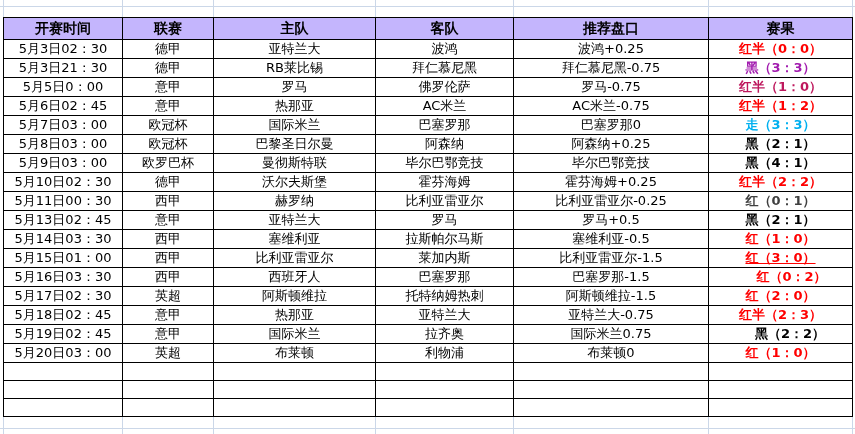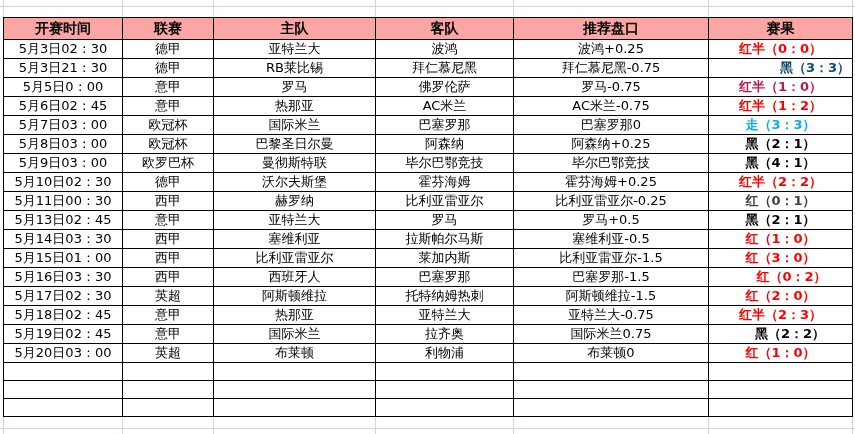--- a/index.html
+++ b/index.html
@@ -32,21 +32,21 @@
     text-align: center;
     white-space: nowrap;
     overflow: hidden;
     background: #ffffff;
     font-size: 13px;
     height: 18px;
     line-height: 18px;
     color: #000000;
   }
   table.match-table th {
-    background: #fca5a5;
+    background: #c4b5fd;
     font-weight: bold;
     font-size: 14px;
     height: 21px;
     line-height: 21px;
   }
   td.cell-result { font-weight: bold; }
 </style>
 </head>
 <body>
 
@@ -89,21 +89,21 @@
           <td class="cell-away">波鸿</td>
           <td class="cell-handicap">波鸿+0.25</td>
           <td class="cell-result" style="color: rgb(255, 0, 0);">红半（0：0）</td>
         </tr>
         <tr>
           <td class="cell-time">5月3日21：30</td>
           <td class="cell-league">德甲</td>
           <td class="cell-home">RB莱比锡</td>
           <td class="cell-away">拜仁慕尼黑</td>
           <td class="cell-handicap">拜仁慕尼黑-0.75</td>
-          <td class="cell-result" style="color: #0c4a6e; text-align: right;">黑（3：3）</td>
+          <td class="cell-result" style="color: #a21caf;">黑（3：3）</td>
         </tr>
         <tr>
           <td class="cell-time">5月5日0：00</td>
           <td class="cell-league">意甲</td>
           <td class="cell-home">罗马</td>
           <td class="cell-away">佛罗伦萨</td>
           <td class="cell-handicap">罗马-0.75</td>
           <td class="cell-result" style="color: #be185d; margin-left: 25px;">红半（1：0）</td>
         </tr>
         <tr>
@@ -169,21 +169,21 @@
           <td class="cell-away">拉斯帕尔马斯</td>
           <td class="cell-handicap">塞维利亚-0.5</td>
           <td class="cell-result" style="color: rgb(255, 0, 0);">红（1：0）</td>
         </tr>
         <tr>
           <td class="cell-time">5月15日01：00</td>
           <td class="cell-league">西甲</td>
           <td class="cell-home">比利亚雷亚尔</td>
           <td class="cell-away">莱加内斯</td>
           <td class="cell-handicap">比利亚雷亚尔-1.5</td>
-          <td class="cell-result" style="color: rgb(255, 0, 0);">红（3：0）</td>
+          <td class="cell-result" style="color: rgb(255, 0, 0); text-decoration: underline;">红（3：0）</td>
         </tr>
         <tr>
           <td class="cell-time">5月16日03：30</td>
           <td class="cell-league">西甲</td>
           <td class="cell-home">西班牙人</td>
           <td class="cell-away">巴塞罗那</td>
           <td class="cell-handicap">巴塞罗那-1.5</td>
           <td class="cell-result" style="color: rgb(255, 0, 0); padding-left: 24px;">红（0：2）</td>
         </tr>
         <tr>

